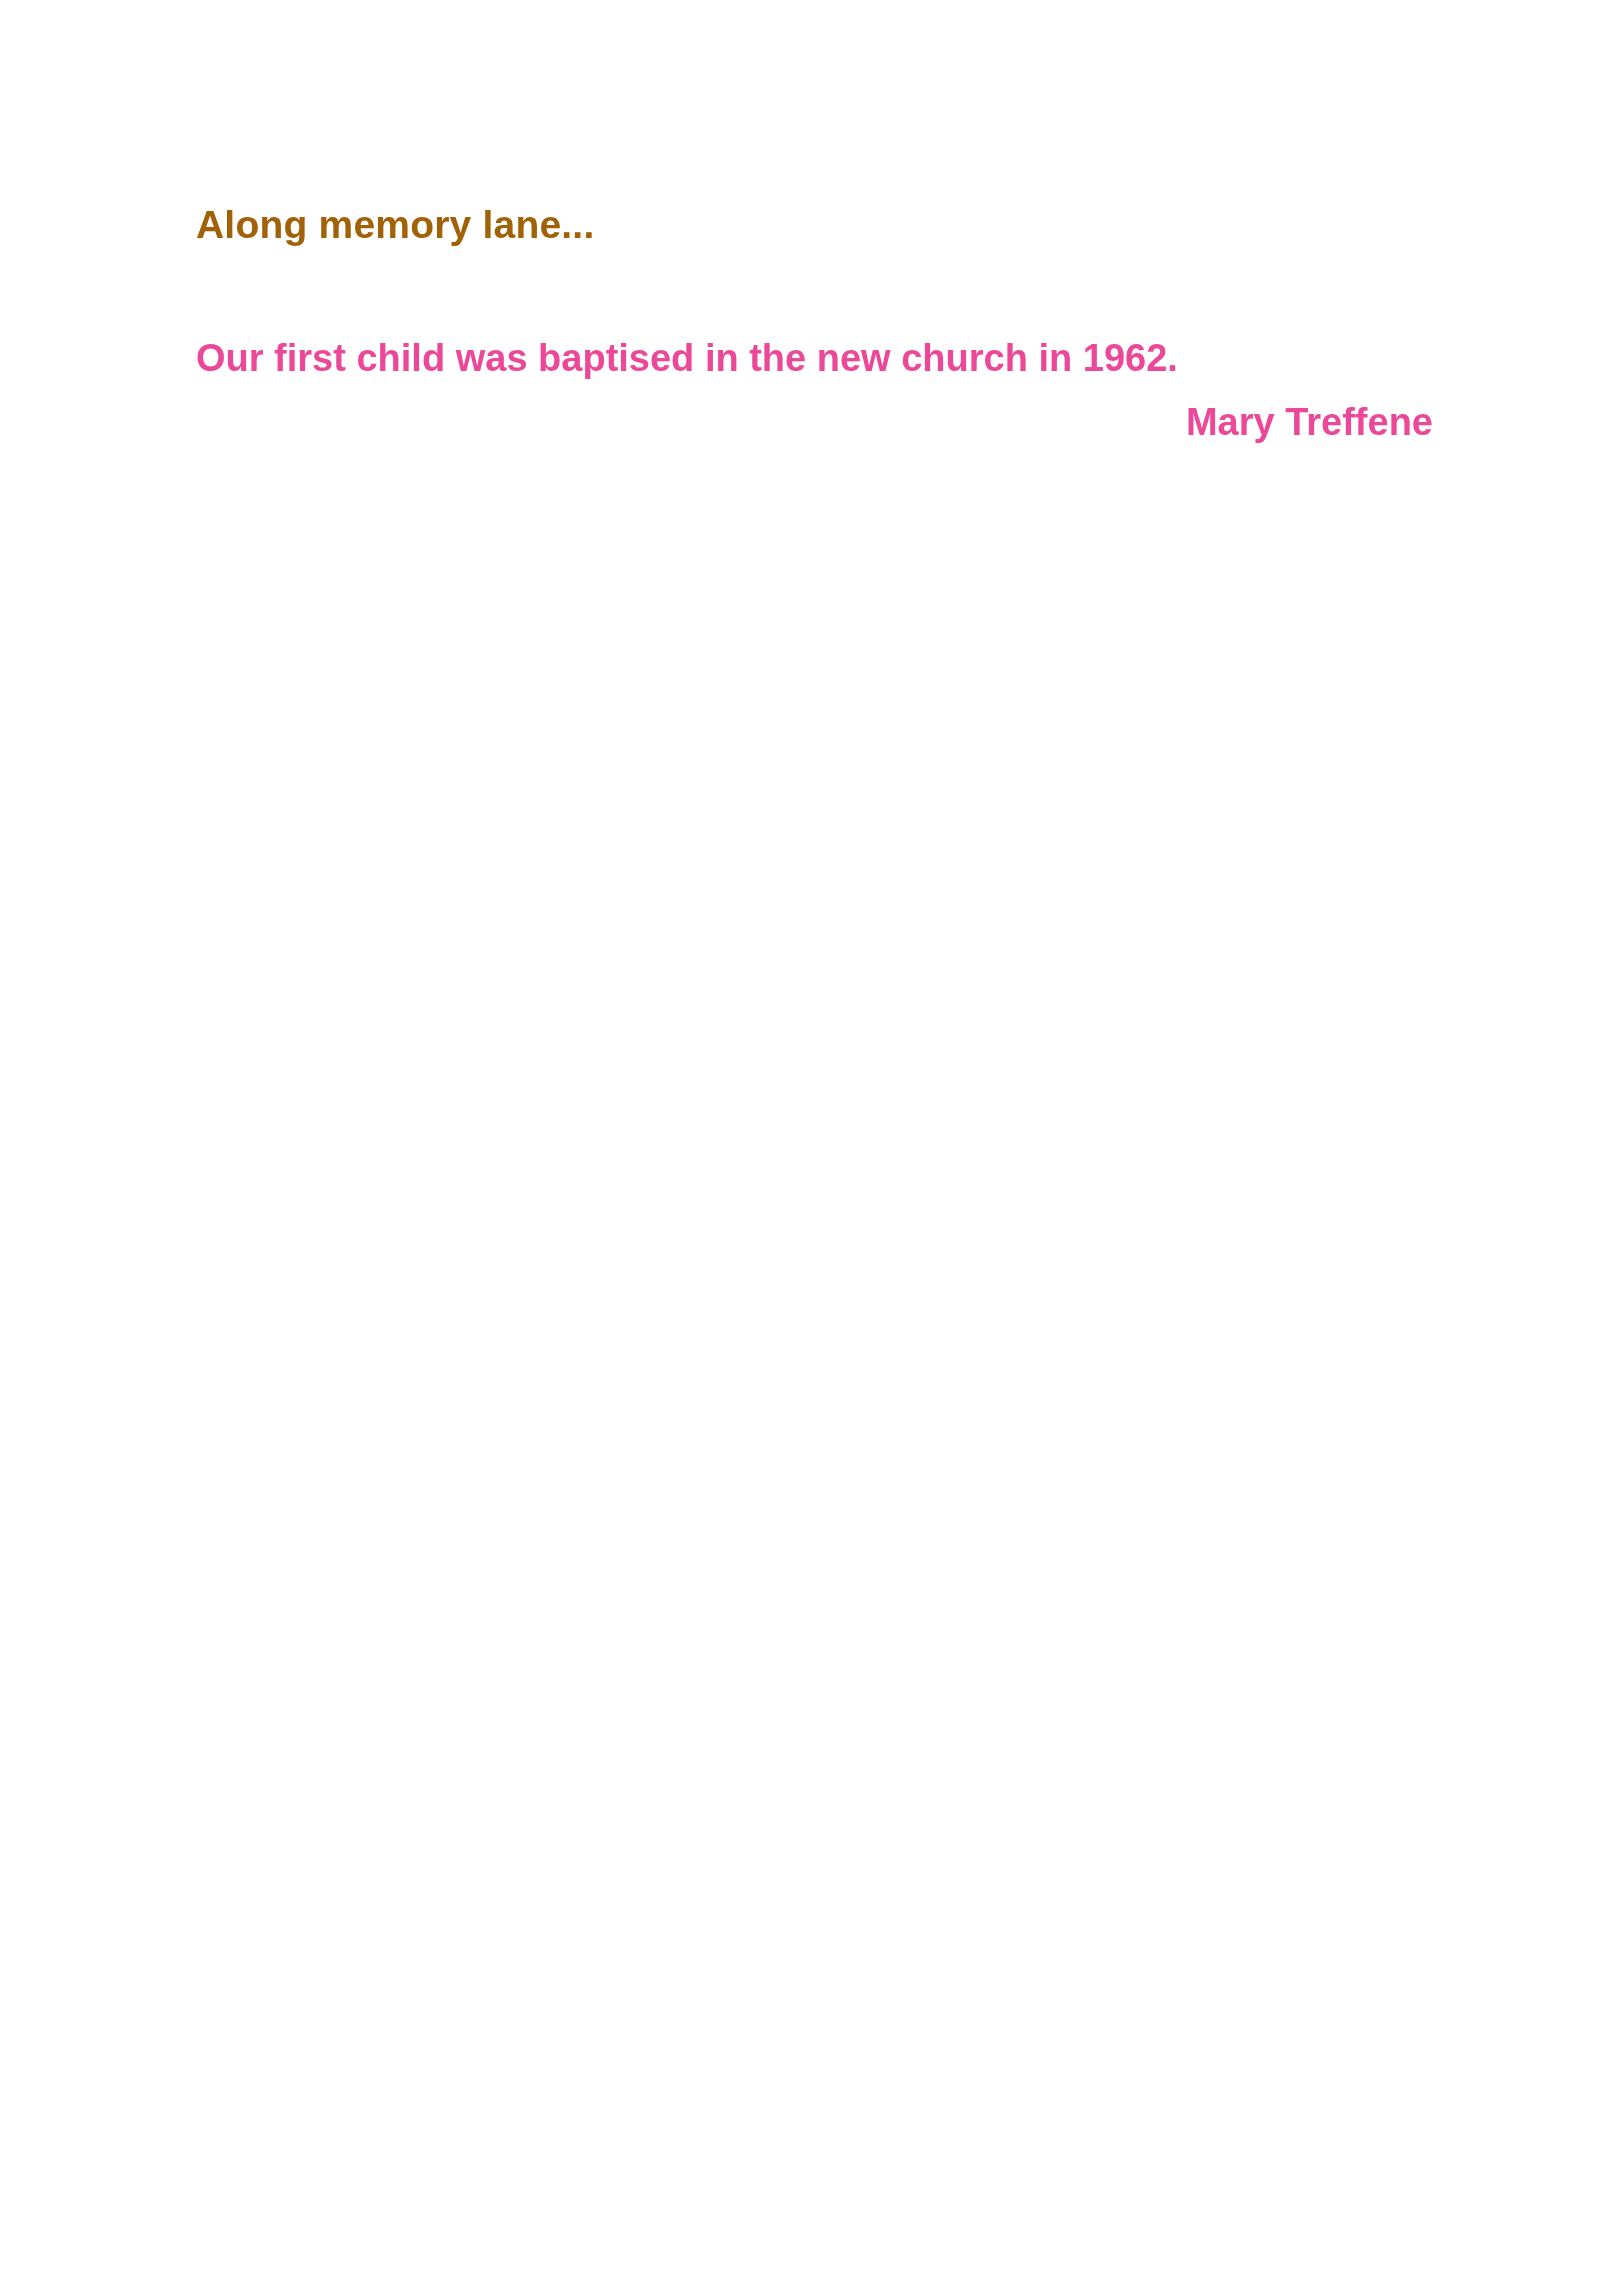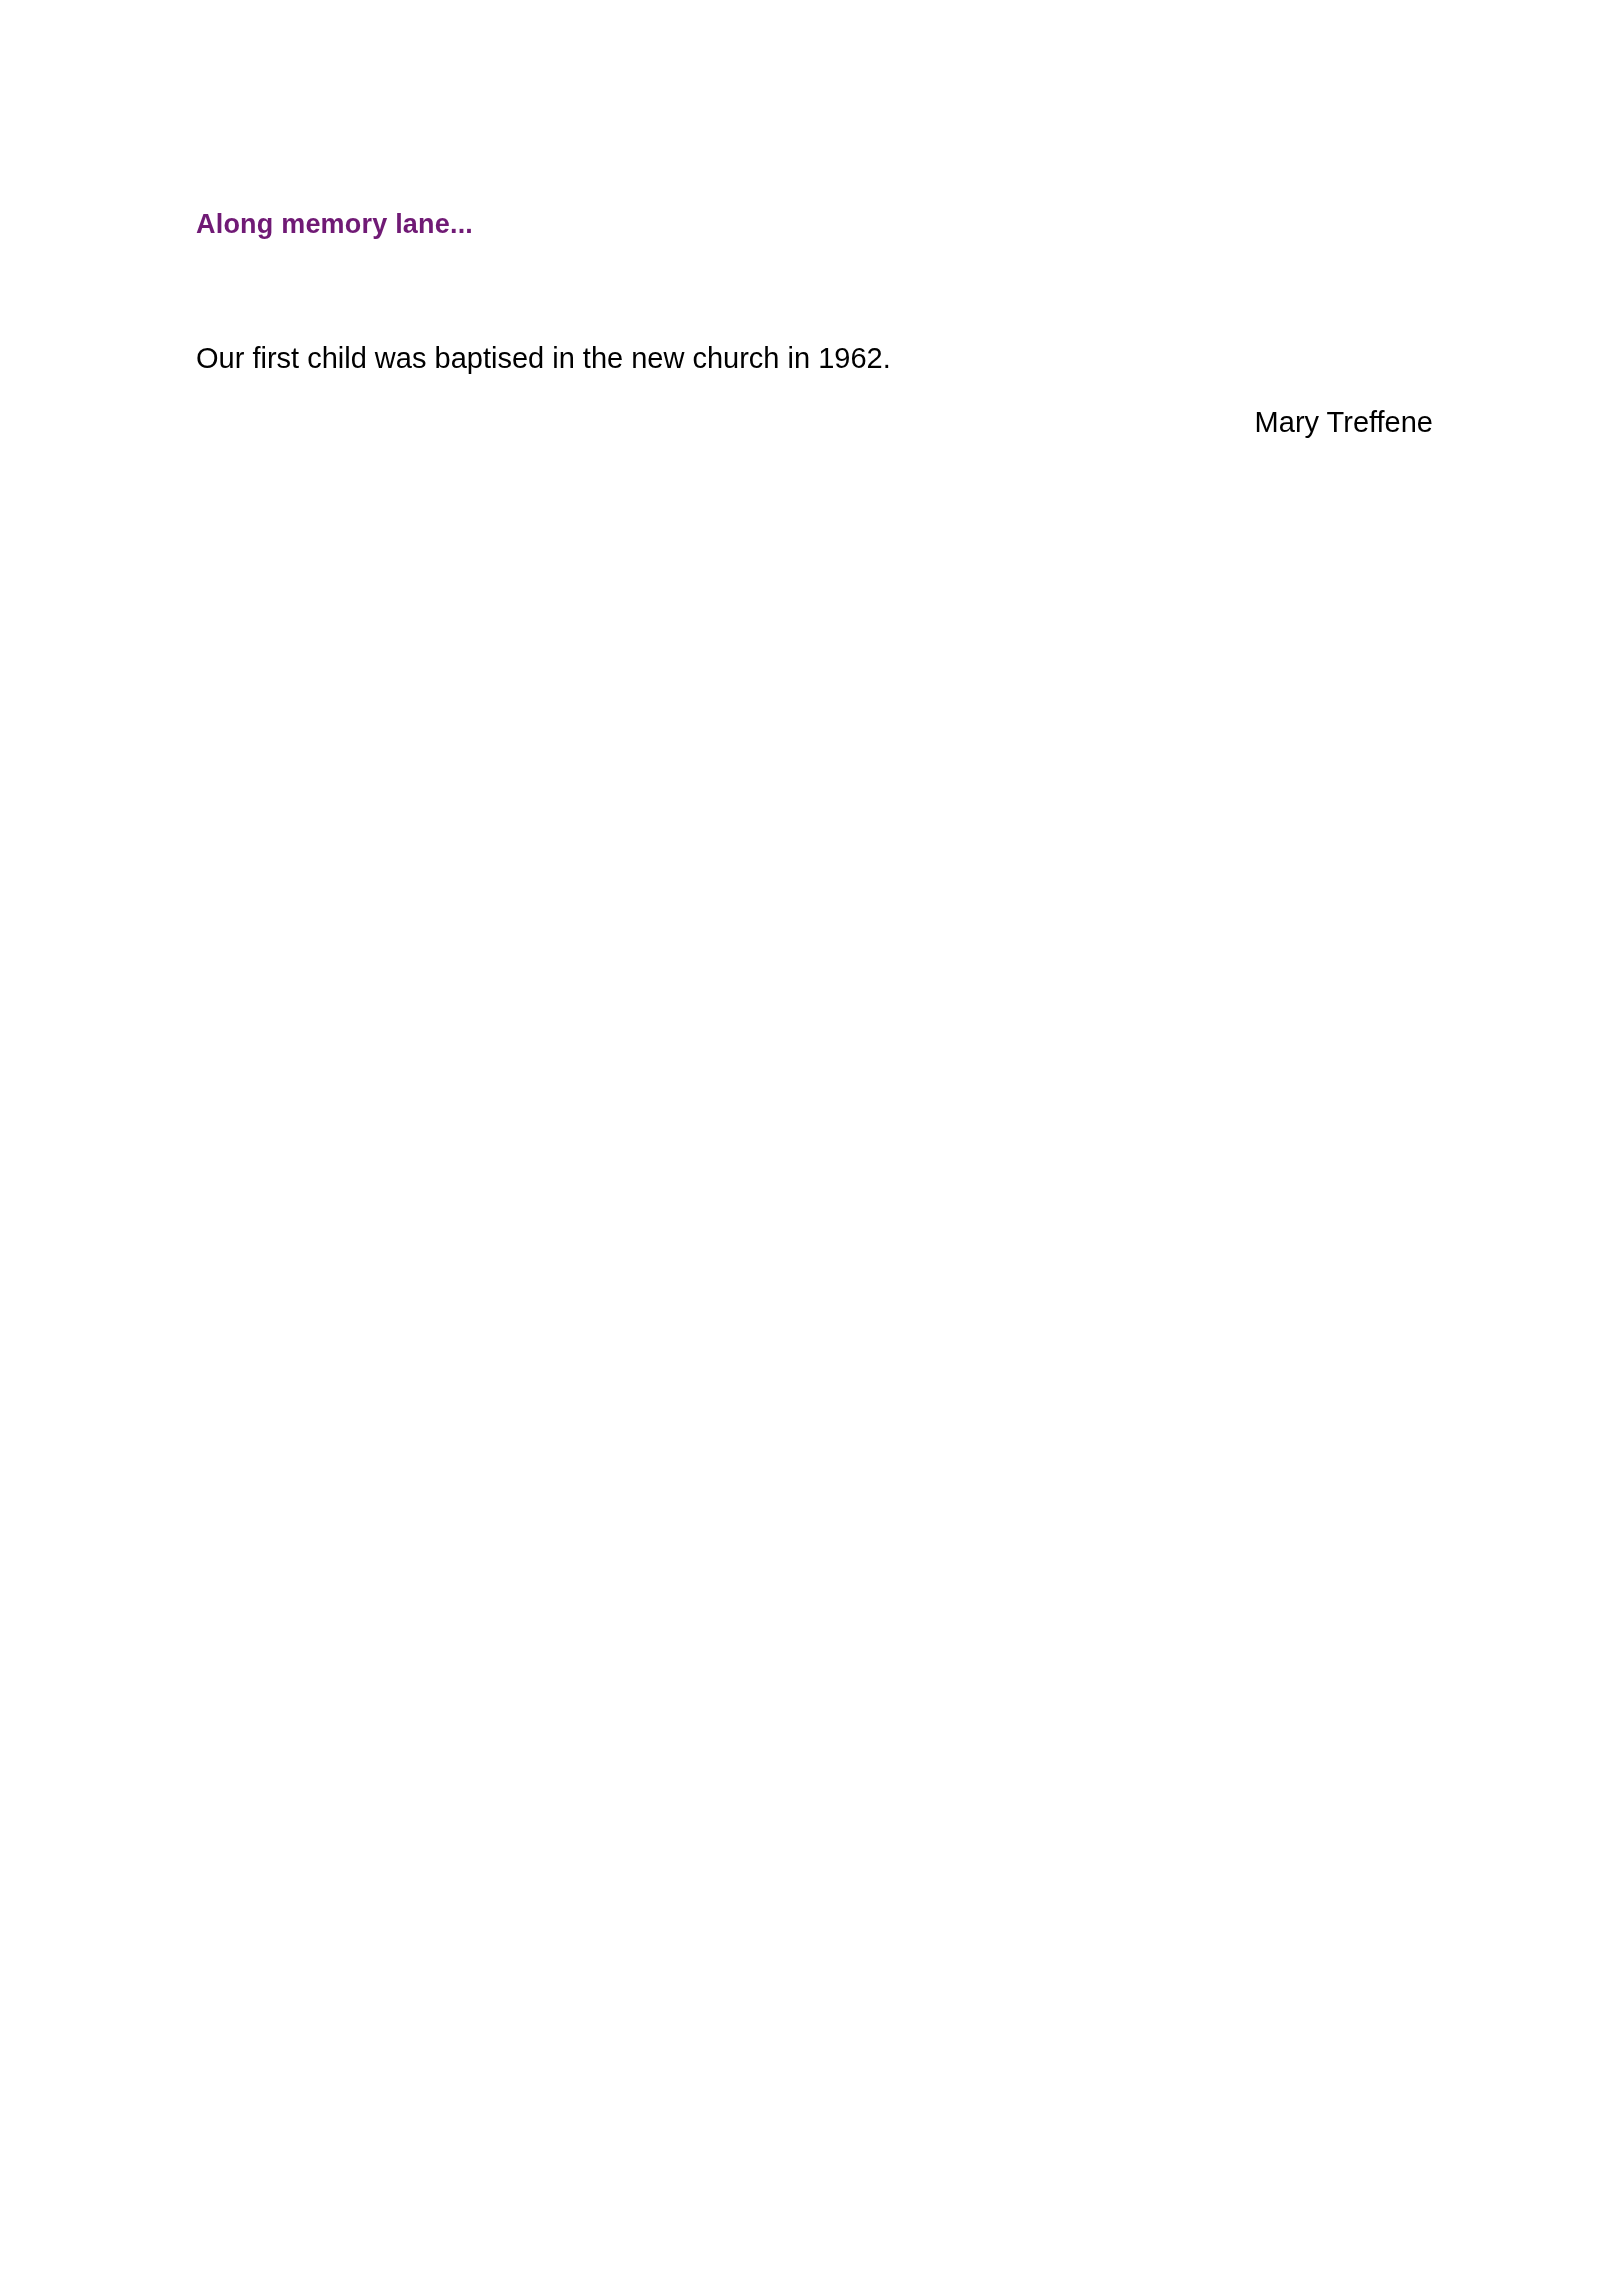--- a/index.html
+++ b/index.html
@@ -16,33 +16,33 @@
     color: #1a1a1a;
     overflow: hidden;
   }
   .content {
     position: absolute;
     left: 196px;
     top: 201px;
     width: 1237px;
   }
   .doc-heading {
-    font-size: 27px;
+    font-size: 39px;
     font-weight: 700;
     line-height: 47px;
     letter-spacing: 0.2px;
-    color: #701a75;
+    color: #a16207;
     margin: 0 0 86px 0;
     white-space: pre-wrap;
   }
   .body-text {
-    font-size: 29px;
-    font-weight: 400;
+    font-size: 38px;
+    font-weight: 700;
     line-height: 49px;
-    color: #000000;
+    color: #ec4899;
     margin: 0 0 14.7px 0;
     white-space: pre-wrap;
   }
   .signature {
     margin-top: 6.9px;
     text-align: right;
   }
 </style>
 </head>
 <body>

